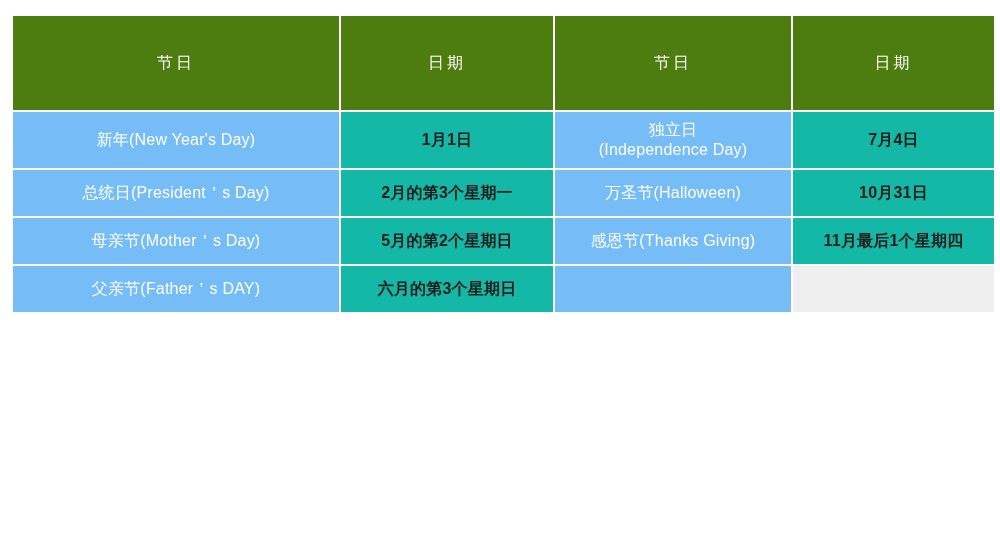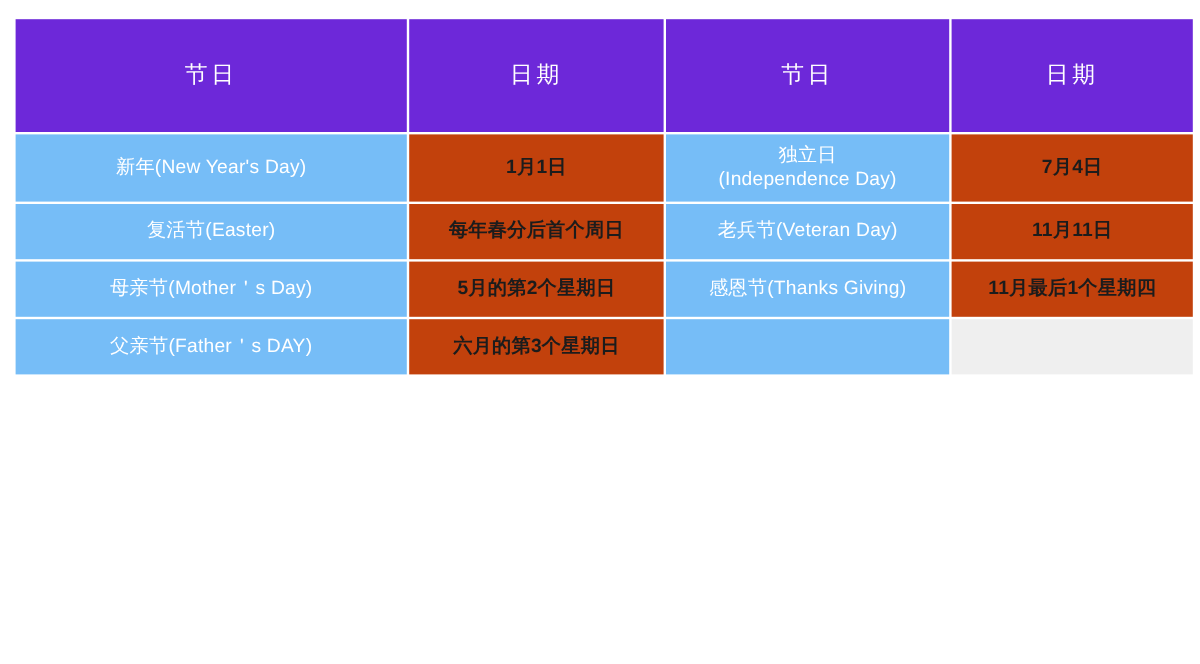--- a/index.html
+++ b/index.html
@@ -35,41 +35,41 @@
     padding: 4px 6px;
     margin: 0;
     border: none;
     vertical-align: middle;
     text-align: center;
     line-height: 1.28;
   }
 
   
   .hdr {
-    background: #6d28d9;
+    background: #4d7c0f;
     color: #ffffff;
-    font-size: 19px;
+    font-size: 16px;
     font-weight: 400;
     letter-spacing: 3px;
     height: 86px;
   }
 
   
   .name {
     background: #76bdf7;
     color: #ffffff;
     font-size: 16px;
     font-weight: 400;
     letter-spacing: 0.2px;
   }
   .name.empty { color: transparent; }
 
   
   .date {
-    background: #c2410c;
+    background: #14b8a6;
     color: #1c1c1c;
     font-size: 16px;
     font-weight: bold;
     letter-spacing: 0.2px;
   }
   .date.empty { background: #efefef; color: transparent; }
 
   
   tr.r-tall   > td { height: 66px; }
   tr.r-mid    > td { height: 48px; }
@@ -102,27 +102,27 @@
         </td>
         <td class="date">1月1日</td>
         <td class="name">
           <span class="nowrap-line">独立日</span>
           <span class="nowrap-line">(Independence Day)</span>
         </td>
         <td class="date">7月4日</td>
       </tr>
       <tr class="r-short">
         <td class="name">
-          <span class="nowrap-line">复活节(Easter)</span>
+          <span class="nowrap-line">总统日(President＇s Day)</span>
         </td>
-        <td class="date">每年春分后首个周日</td>
+        <td class="date">2月的第3个星期一</td>
         <td class="name">
-          <span class="nowrap-line">老兵节(Veteran Day)</span>
+          <span class="nowrap-line">万圣节(Halloween)</span>
         </td>
-        <td class="date">11月11日</td>
+        <td class="date">10月31日</td>
       </tr>
       <tr class="r-short">
         <td class="name">
           <span class="nowrap-line">母亲节(Mother＇s Day)</span>
         </td>
         <td class="date">5月的第2个星期日</td>
         <td class="name">
           <span class="nowrap-line">感恩节(Thanks Giving)</span>
         </td>
         <td class="date">11月最后1个星期四</td>

